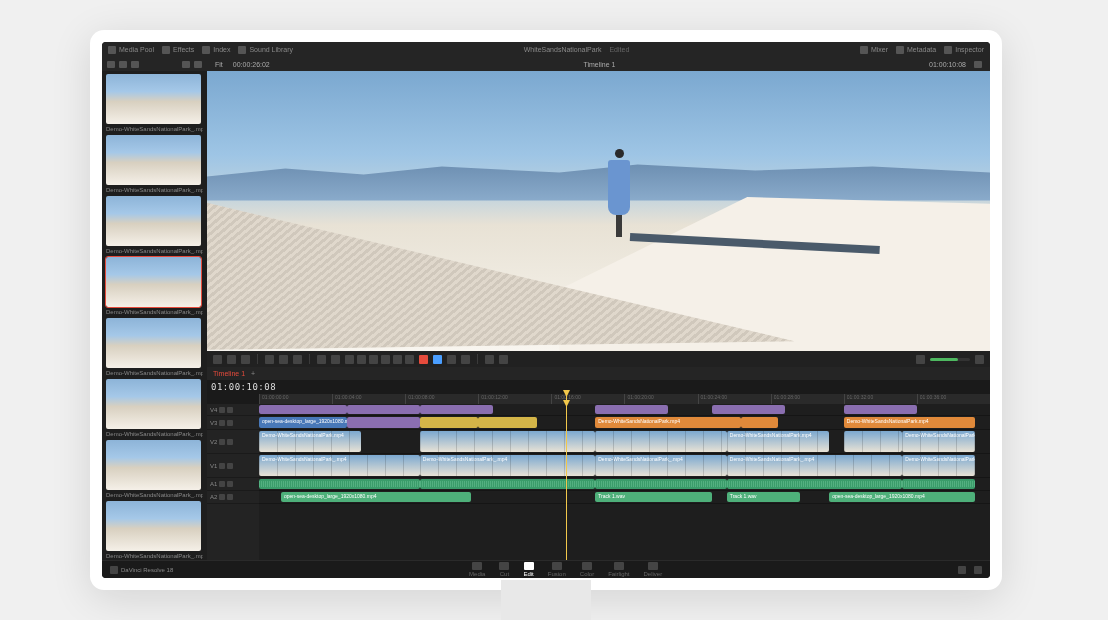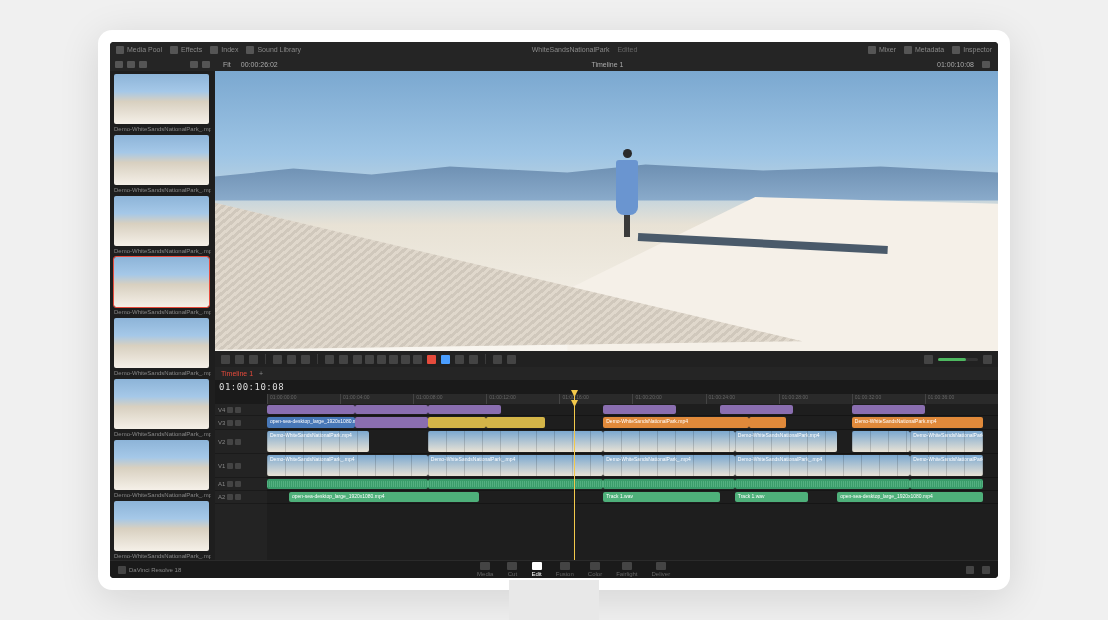--- a/index.html
+++ b/index.html
@@ -7,21 +7,21 @@
   width: 1108px;
   height: 620px;
   background: #f0f0f0;
   font-family: -apple-system, BlinkMacSystemFont, sans-serif;
   font-size: 8px;
   color: #aaa;
   overflow: hidden;
 }
 .monitor {
   position: absolute;
-  left: 98px;
+  left: 90px;
   top: 30px;
   width: 912px;
   height: 560px;
   background: #fff;
   border-radius: 14px;
   padding: 12px;
   box-shadow: 0 8px 40px rgba(0,0,0,0.12);
 }
 .stand {
   position: absolute;

